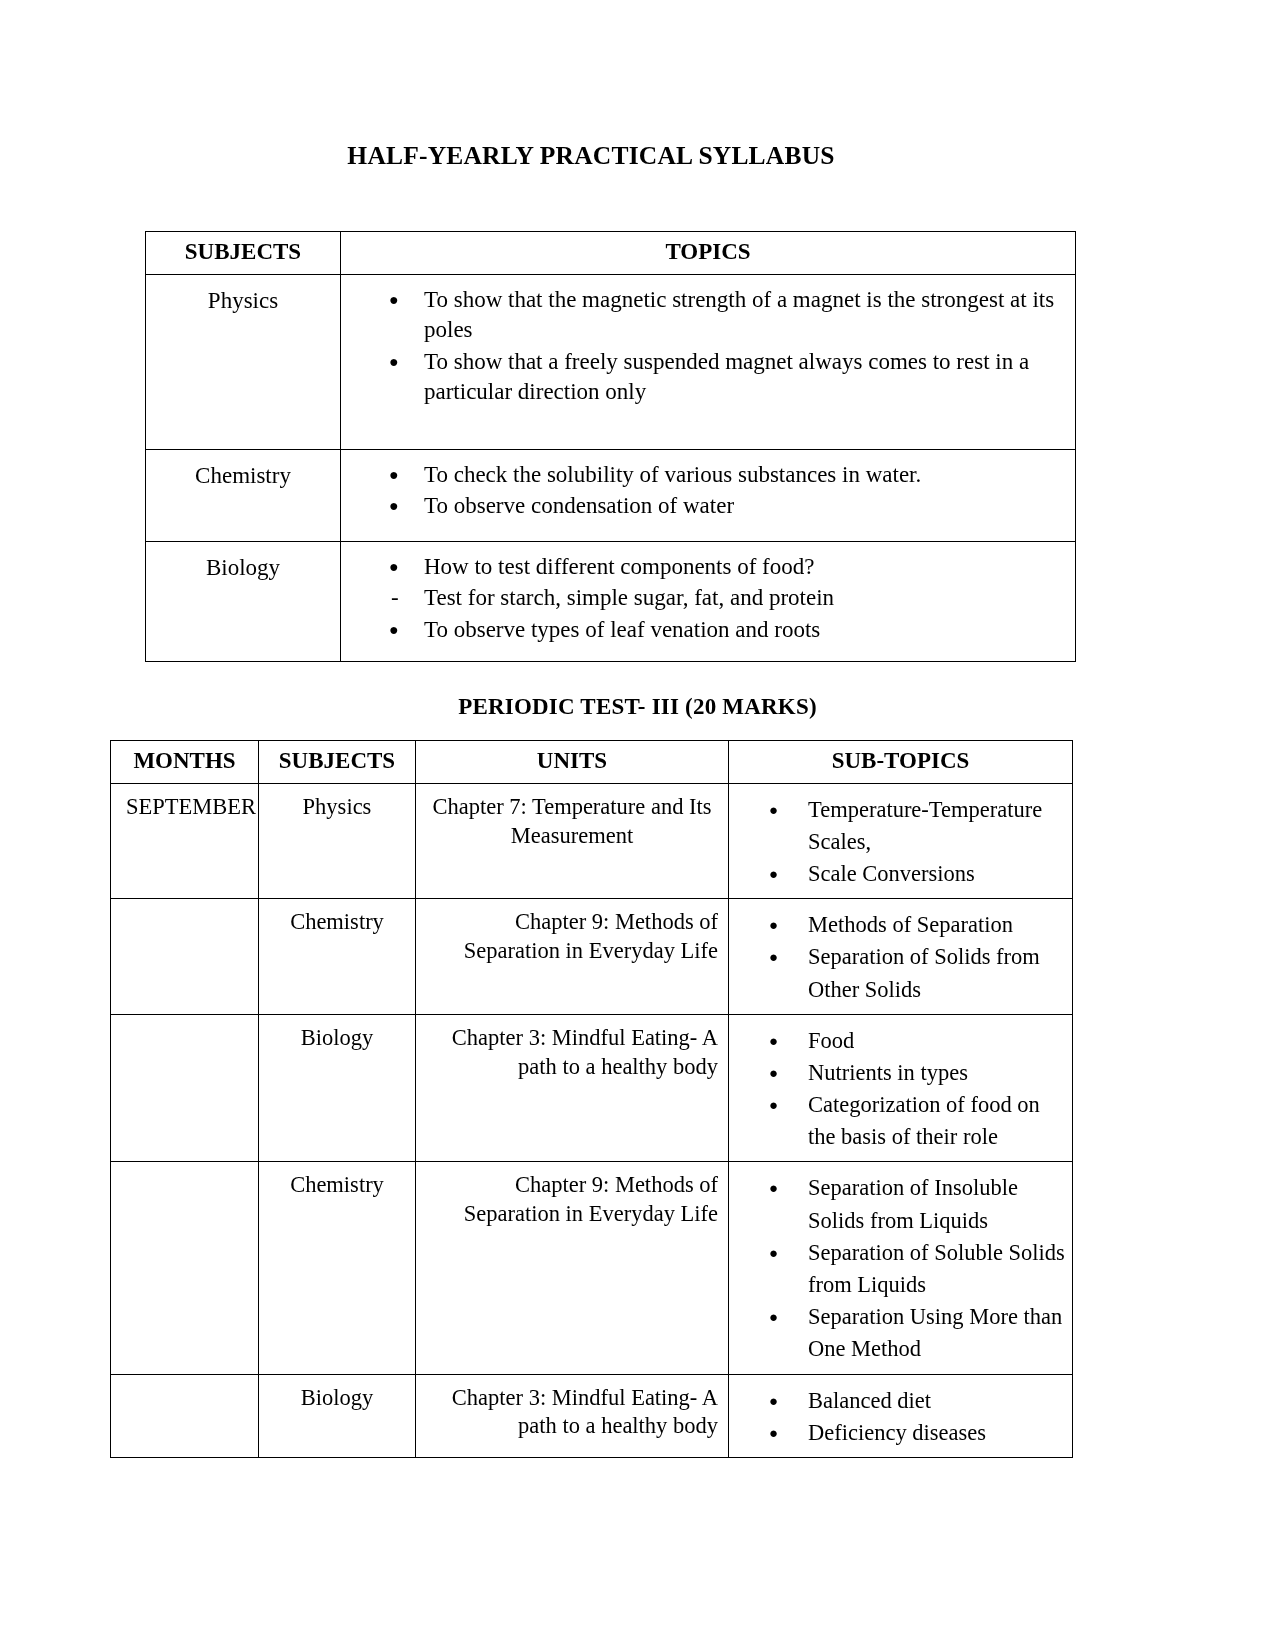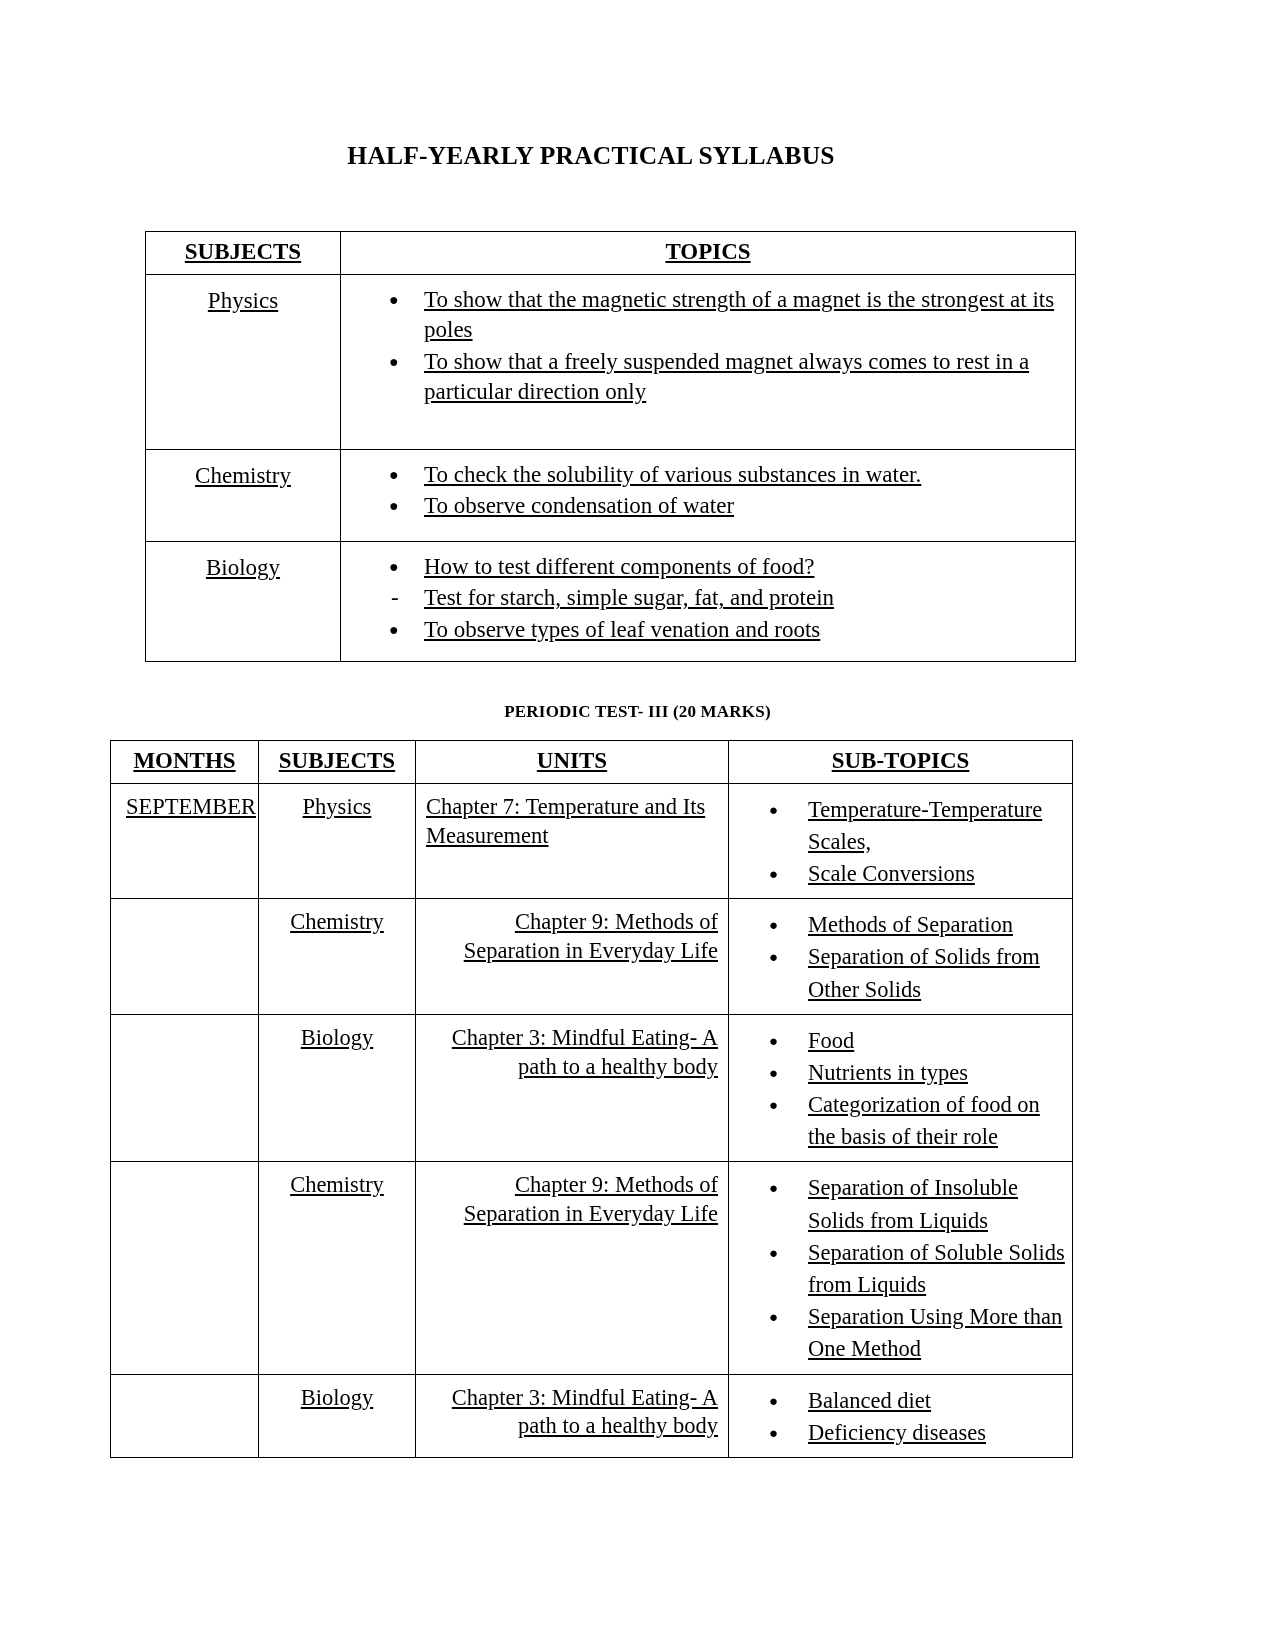--- a/index.html
+++ b/index.html
@@ -32,32 +32,30 @@
     font-size: 25.5px;
     font-weight: bold;
     letter-spacing: 0.2px;
   }
   .section-title {
     position: absolute;
     left: 0;
     top: 694px;
     width: 1275px;
     text-align: center;
-    font-size: 17px;
+    font-size: 23px;
     font-weight: bold;
     letter-spacing: 0.2px;
-    margin-top: 8px;
   }
 
   
   table {
     border-collapse: collapse;
     table-layout: fixed;
     position: absolute;
-    text-decoration: underline;
   }
   td, th {
     border: 1.4px solid #000000;
     vertical-align: top;
     padding: 0;
     font-weight: normal;
   }
   .hdr-cell {
     text-align: center;
     font-weight: bold;
@@ -115,21 +113,21 @@
     font-size: 22.5px;
     padding: 9px 2px 0 2px;
     line-height: 1.25;
   }
   #table-periodic .month-cell { text-align: right; }
   #table-periodic .units-cell {
     font-size: 22.5px;
     padding: 9px 10px 6px 10px;
     line-height: 1.28;
   }
-  #table-periodic .units-cell.left  { text-align: left; }
+  #table-periodic .units-cell.left  { text-align: center; }
   #table-periodic .units-cell.center{ text-align: right; }
   #table-periodic .sub-cell {
     padding: 10px 6px 8px 0;
   }
   #table-periodic ul {
     margin: 0;
     padding: 0;
     list-style: none;
   }
   #table-periodic li {

